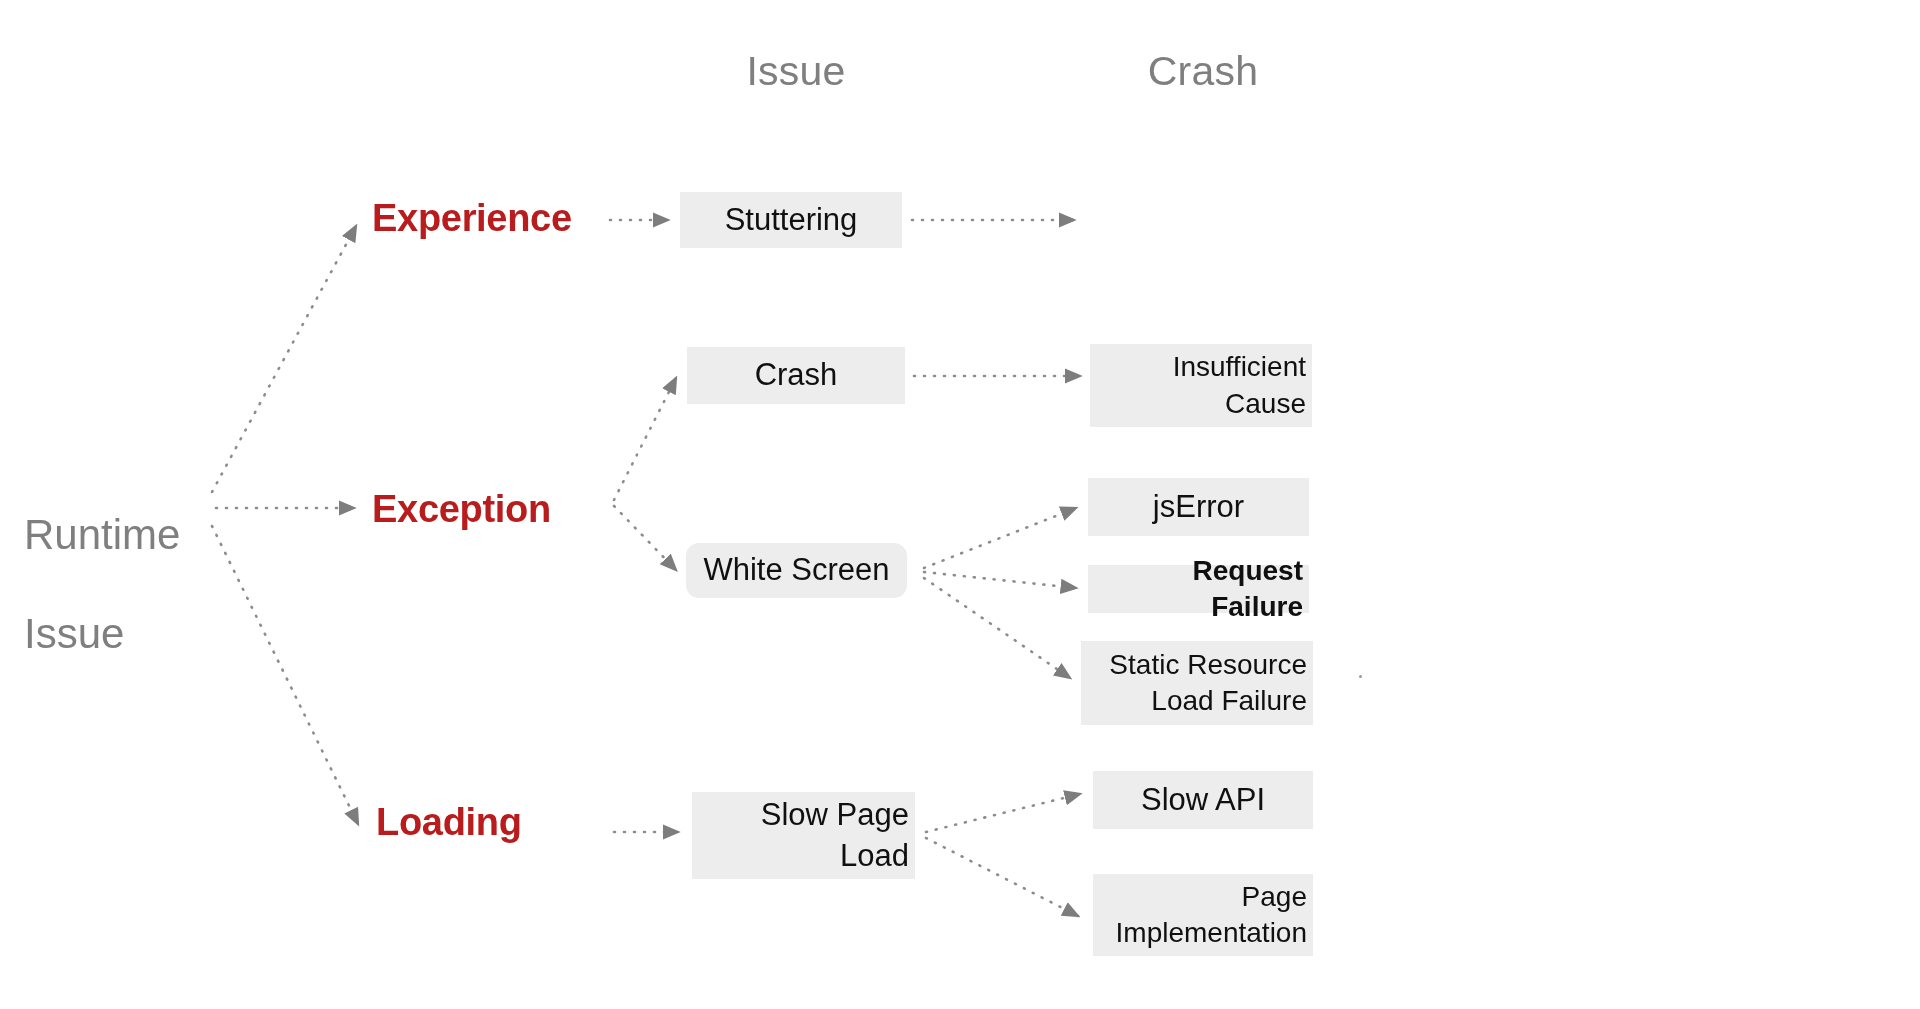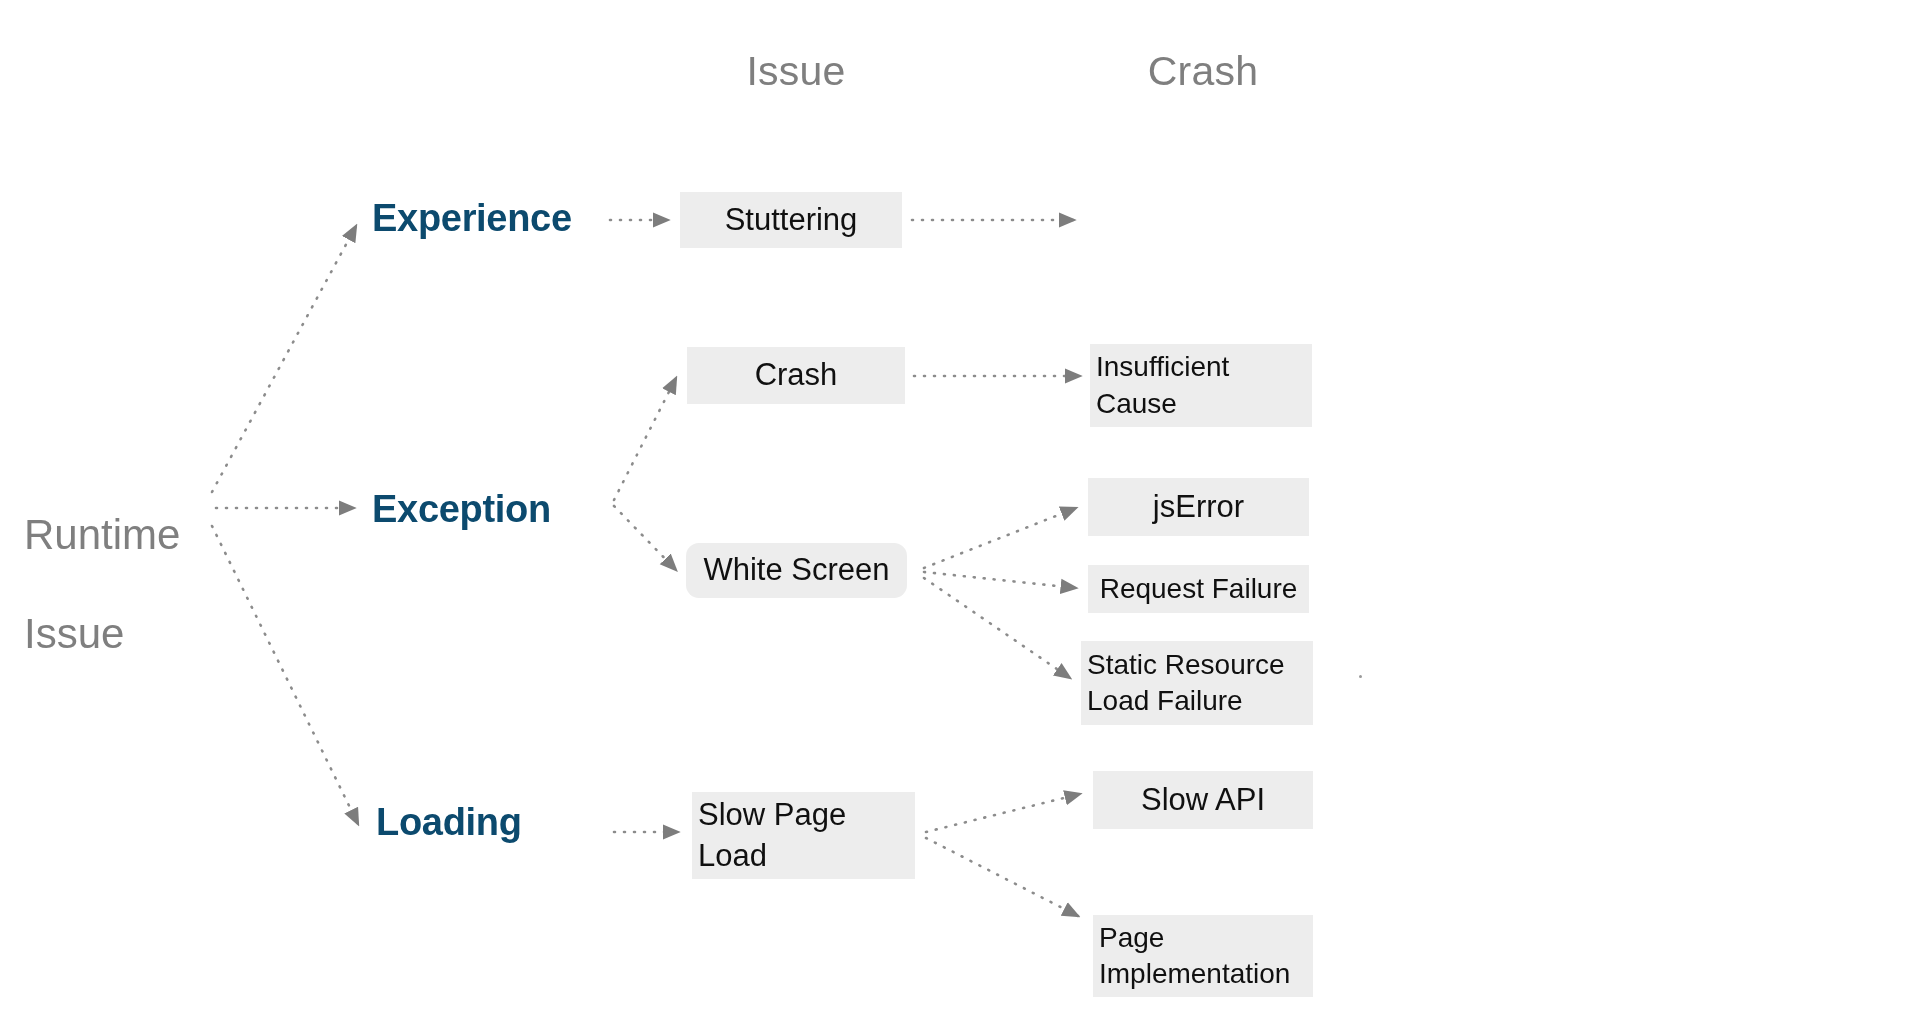--- a/index.html
+++ b/index.html
@@ -42,34 +42,34 @@
     position: absolute;
     color: #7f7f7f;
     font-size: 42px;
     font-weight: 400;
     line-height: 1.18;
     white-space: pre-line;
     letter-spacing: 0px;
   }
   .cat-label {
     position: absolute;
-    color: #0c4a6e;
+    color: #b91c1c;
     font-size: 38px;
     font-weight: 700;
     white-space: nowrap;
     letter-spacing: -0.3px;
   }
   .node-box {
     position: absolute;
     background: #ededed;
     color: #101010;
     display: flex;
     align-items: center;
     justify-content: center;
-    text-align: left;
+    text-align: right;
     font-size: 28px;
     font-weight: 400;
     line-height: 1.30;
     box-sizing: border-box;
     padding: 2px 6px;
   }
   .node-box.lg { font-size: 31px; }
   .speck {
     position: absolute;
     width: 3px;
@@ -134,23 +134,23 @@
 
   <div class="node-box lg" style="left:686px; top:543px; width:221px; height:55px;border-radius:13px;">White Screen</div>
 
   <div class="node-box lg" style="left:692px; top:792px; width:223px; height:87px;">Slow Page Load</div>
 
 
   <div class="node-box" style="left:1090px; top:344px; width:222px; height:83px;">Insufficient Cause</div>
 
   <div class="node-box lg" style="left:1088px; top:478px; width:221px; height:58px;">jsError</div>
 
-  <div class="node-box" style="left:1088px; top:565px; width:221px; height:48px;">Request Failure</div>
+  <div class="node-box" style="left:1088px; top:565px; width:221px; height:48px;font-weight:bold;">Request Failure</div>
 
   <div class="node-box" style="left:1081px; top:641px; width:232px; height:84px;">Static Resource Load Failure</div>
 
   <div class="node-box lg" style="left:1093px; top:771px; width:220px; height:58px;">Slow API</div>
 
-  <div class="node-box" style="left:1093px; top:874px; width:220px; height:82px;margin-top:41px;">Page Implementation</div>
+  <div class="node-box" style="left:1093px; top:874px; width:220px; height:82px;">Page Implementation</div>
 
   <div class="speck" style="left:1359px; top:675px;"></div>
 
 </div>
 
 </body></html>

